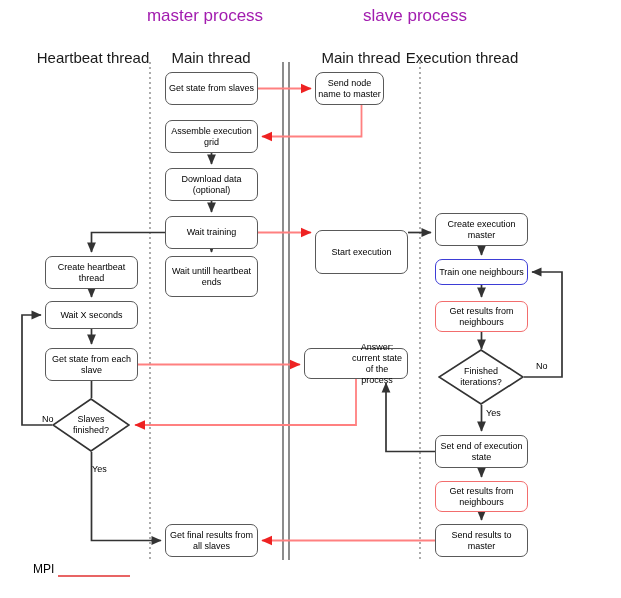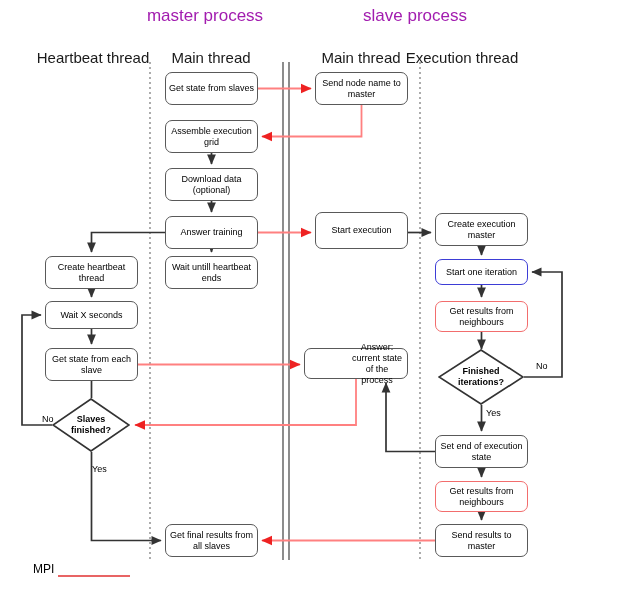--- a/index.html
+++ b/index.html
@@ -64,21 +64,20 @@
     height: 100%;
   }
   .diamond-text {
     position: relative;
     z-index: 2;
     font-size: 9px;
     line-height: 11px;
     text-align: center;
     color: #000;
     white-space: nowrap;
-    font-weight: bold;
   }
   .edge-label {
     position: absolute;
     font-size: 9px;
     color: #000;
     white-space: nowrap;
   }
   .legend-label {
     position: absolute;
     font-size: 12px;
@@ -170,29 +169,29 @@
 
 <div class="proc-title" style="left:90px; top:6px; width:230px;">master process</div>
 <div class="proc-title" style="left:300px; top:6px; width:230px;text-align:center;">slave process</div>
 
 <div class="thread-label" style="left:13px; top:49px; width:160px;">Heartbeat thread</div>
 <div class="thread-label" style="left:131px; top:49px; width:160px;">Main thread</div>
 <div class="thread-label" style="left:281px; top:49px; width:160px;">Main thread</div>
 <div class="thread-label" style="left:382px; top:49px; width:160px;">Execution thread</div>
 
 <div class="node" style="left:165px; top:72px; width:93px; height:33px;">Get state from slaves</div>
-<div class="node" style="left:315px; top:72px; width:93px; height:33px;">Send node name to master</div>
+<div class="node" style="left:315px; top:72px; width:69px; height:33px;border-radius:8px;">Send node name to master</div>
 <div class="node" style="left:165px; top:120px; width:93px; height:33px;">Assemble execution grid</div>
 <div class="node" style="left:165px; top:168px; width:93px; height:33px;">Download data (optional)</div>
-<div class="node" style="left:165px; top:216px; width:93px; height:33px;">Answer training</div>
-<div class="node" style="left:315px; top:212px; width:93px; height:37px;">Start execution</div>
+<div class="node" style="left:165px; top:216px; width:93px; height:33px;">Wait training</div>
+<div class="node" style="left:315px; top:230px; width:93px; height:44px;">Start execution</div>
 <div class="node" style="left:435px; top:213px; width:93px; height:33px;">Create execution master</div>
 <div class="node" style="left:45px; top:256px; width:93px; height:33px;">Create heartbeat thread</div>
-<div class="node" style="left:165px; top:256px; width:93px; height:33px;">Wait untill heartbeat ends</div>
-<div class="node blue" style="left:435px; top:259px; width:93px; height:26px;">Start one iteration</div>
+<div class="node" style="left:165px; top:256px; width:93px; height:41px;">Wait untill heartbeat ends</div>
+<div class="node blue" style="left:435px; top:259px; width:93px; height:26px;">Train one neighbours</div>
 <div class="node" style="left:45px; top:301px; width:93px; height:28px;">Wait X seconds</div>
 <div class="node red" style="left:435px; top:301px; width:93px; height:31px;">Get results from neighbours</div>
 <div class="node" style="left:45px; top:348px; width:93px; height:33px;">Get state from each slave</div>
 <div class="node" style="left:304px; top:348px; width:104px; height:31px;padding-left:44px;">Answer: current state of the process</div>
 <div class="node" style="left:435px; top:435px; width:93px; height:33px;">Set end of execution state</div>
 <div class="node red" style="left:435px; top:481px; width:93px; height:31px;">Get results from neighbours</div>
 <div class="node" style="left:165px; top:524px; width:93px; height:33px;">Get final results from all slaves</div>
 <div class="node" style="left:435px; top:524px; width:93px; height:33px;">Send results to master</div>
 
 <div class="diamond-wrap" style="left:438px; top:349px; width:86px; height:56px;">

